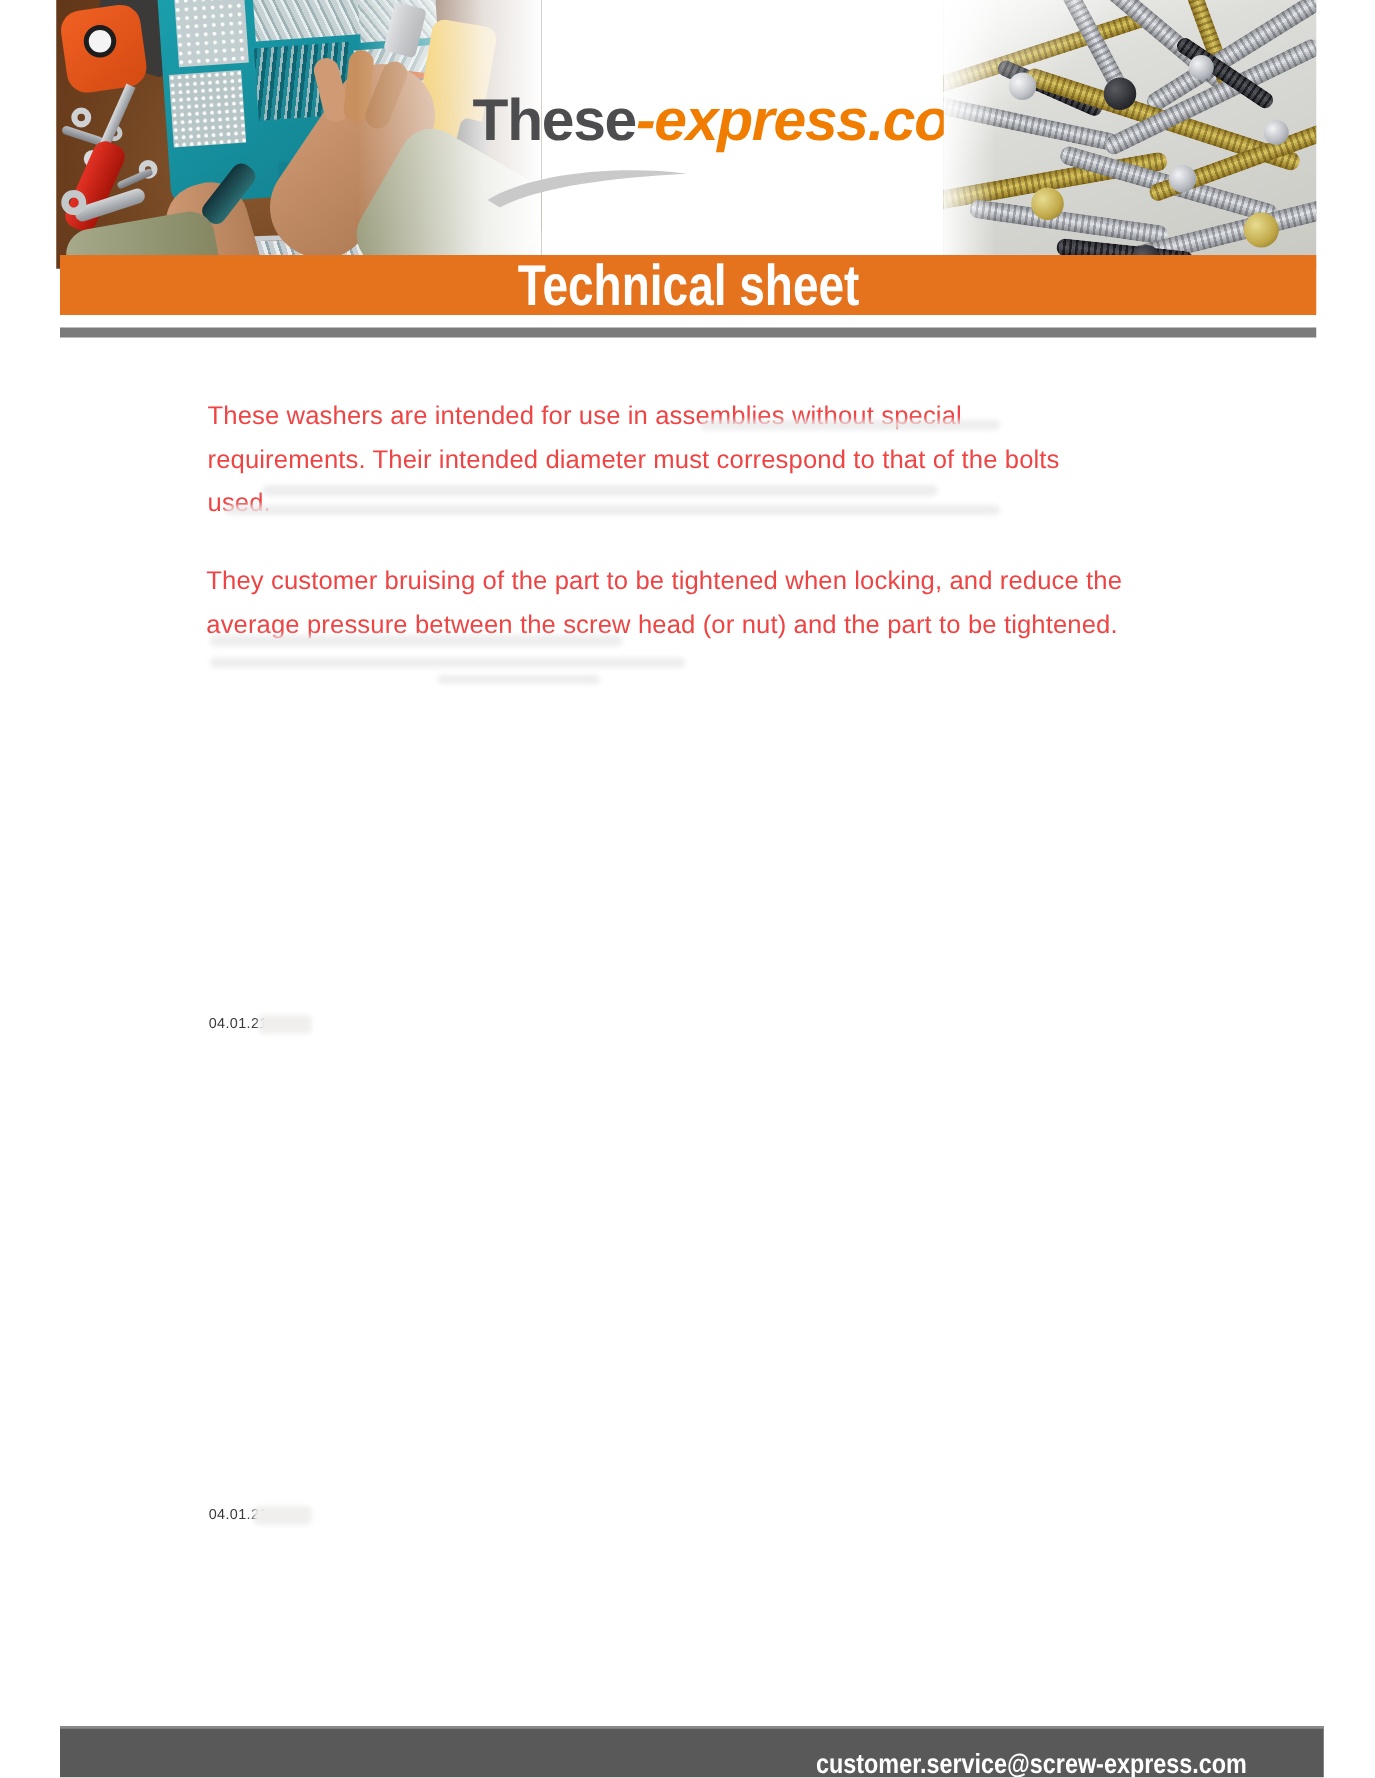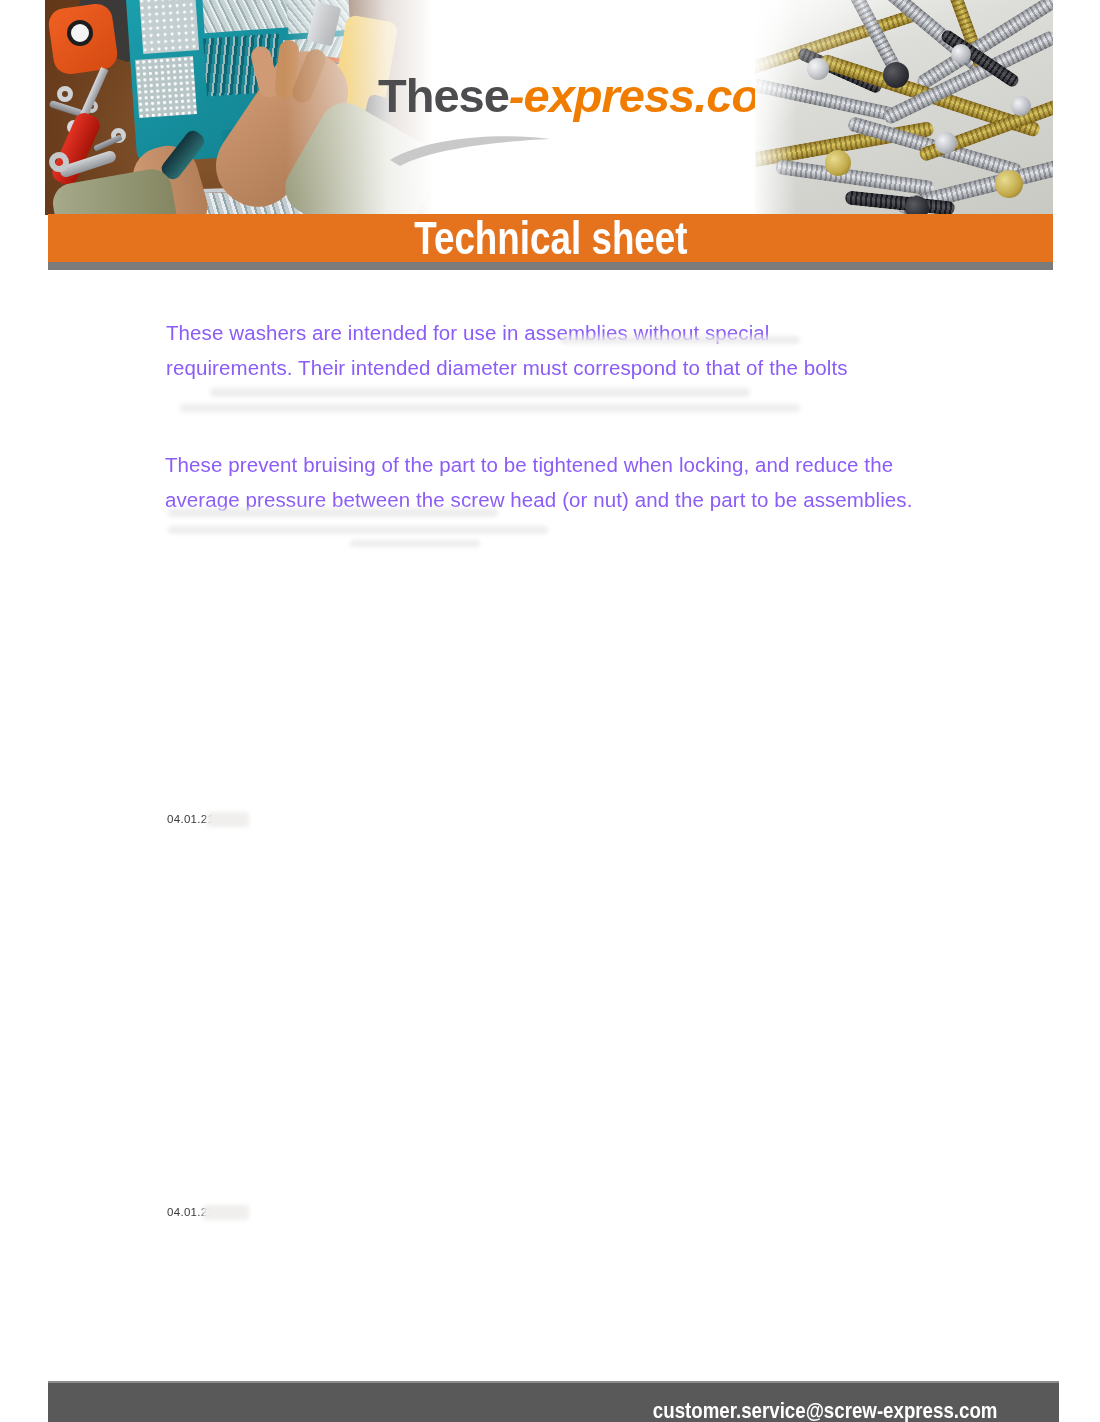--- a/index.html
+++ b/index.html
@@ -36,28 +36,28 @@
   .shead.dark { background:radial-gradient(circle at 35% 35%, #5a5b60 0%, #2d2e34 60%, #141418 100%); }
   .shead.brass { background:radial-gradient(circle at 35% 35%, #e8dc90 0%, #c0a848 60%, #7e6a1e 100%); }
 
   .logo { position:absolute; left:378px; top:68px; width:360px; height:110px; }
   .logo-line { white-space:nowrap; font-size:47px; font-weight:700; letter-spacing:-1px; }
   .logo-gray { color:#4d4d4f; }
   .logo-orange { color:#f07d00; font-style:italic; }
   .logo-swoosh { position:absolute; left:8px; top:62px; }
 
   
-  .banner { position:absolute; left:48px; top:214px; width:1005px; height:48px; background:#e5731e;
+  .banner { position:absolute; left:48px; top:204px; width:1005px; height:48px; background:#e5731e;
     display:flex; align-items:center; justify-content:center; }
   .banner-title { color:#ffffff; font-size:46px; font-weight:700; white-space:nowrap;
     transform:scaleX(0.8); transform-origin:center; letter-spacing:0px; line-height:48px; }
   .banner-divider { position:absolute; left:48px; top:262px; width:1005px; height:8px; background:#7b7b7b; }
 
   
-  .para { position:absolute; color:#8b5cf6; font-size:20.5px; letter-spacing:0.1px; }
+  .para { position:absolute; color:#ef4444; font-size:20.5px; letter-spacing:0.1px; }
   .para .pline { height:35px; line-height:35px; white-space:nowrap; }
   .para1 { left:166px; top:315px; }
   .para2 { left:165px; top:447px; }
 
   .ghost { position:absolute; background:#e9e9e9; border-radius:4px; filter:blur(2px); opacity:0.8; }
 
   .rev-date { position:absolute; font-size:11.5px; color:#3a3a3a; letter-spacing:0.3px; }
   .rev1 { left:167px; top:813px; }
   .rev2 { left:167px; top:1206px; }
   .smudge { position:absolute; background:#f0efee; border-radius:3px; filter:blur(2px); }
@@ -160,29 +160,30 @@
   </div>
 
   <div class="banner">
     <div class="banner-title">Technical sheet</div>
   </div>
   <div class="banner-divider"></div>
 
   <div class="para para1">
     <div class="pline">These washers are intended for use in assemblies without special</div>
     <div class="pline">requirements. Their intended diameter must correspond to that of the bolts</div>
+    <div class="pline">used.</div>
   </div>
 
   <div class="ghost" style="left:560px;top:336px;width:240px;height:8px;"></div>
   <div class="ghost" style="left:210px;top:388px;width:540px;height:9px;"></div>
   <div class="ghost" style="left:180px;top:404px;width:620px;height:8px;"></div>
 
   <div class="para para2">
-    <div class="pline">These prevent bruising of the part to be tightened when locking, and reduce the</div>
-    <div class="pline">average pressure between the screw head (or nut) and the part to be assemblies.</div>
+    <div class="pline">They customer bruising of the part to be tightened when locking, and reduce the</div>
+    <div class="pline">average pressure between the screw head (or nut) and the part to be tightened.</div>
   </div>
 
   <div class="ghost" style="left:168px;top:508px;width:330px;height:9px;"></div>
   <div class="ghost" style="left:168px;top:526px;width:380px;height:8px;"></div>
   <div class="ghost" style="left:350px;top:540px;width:130px;height:7px;"></div>
 
   <div class="rev-date rev1">04.01.21</div>
   <div class="smudge" style="left:207px;top:812px;width:42px;height:15px;"></div>
 
   <div class="rev-date rev2">04.01.21</div>

